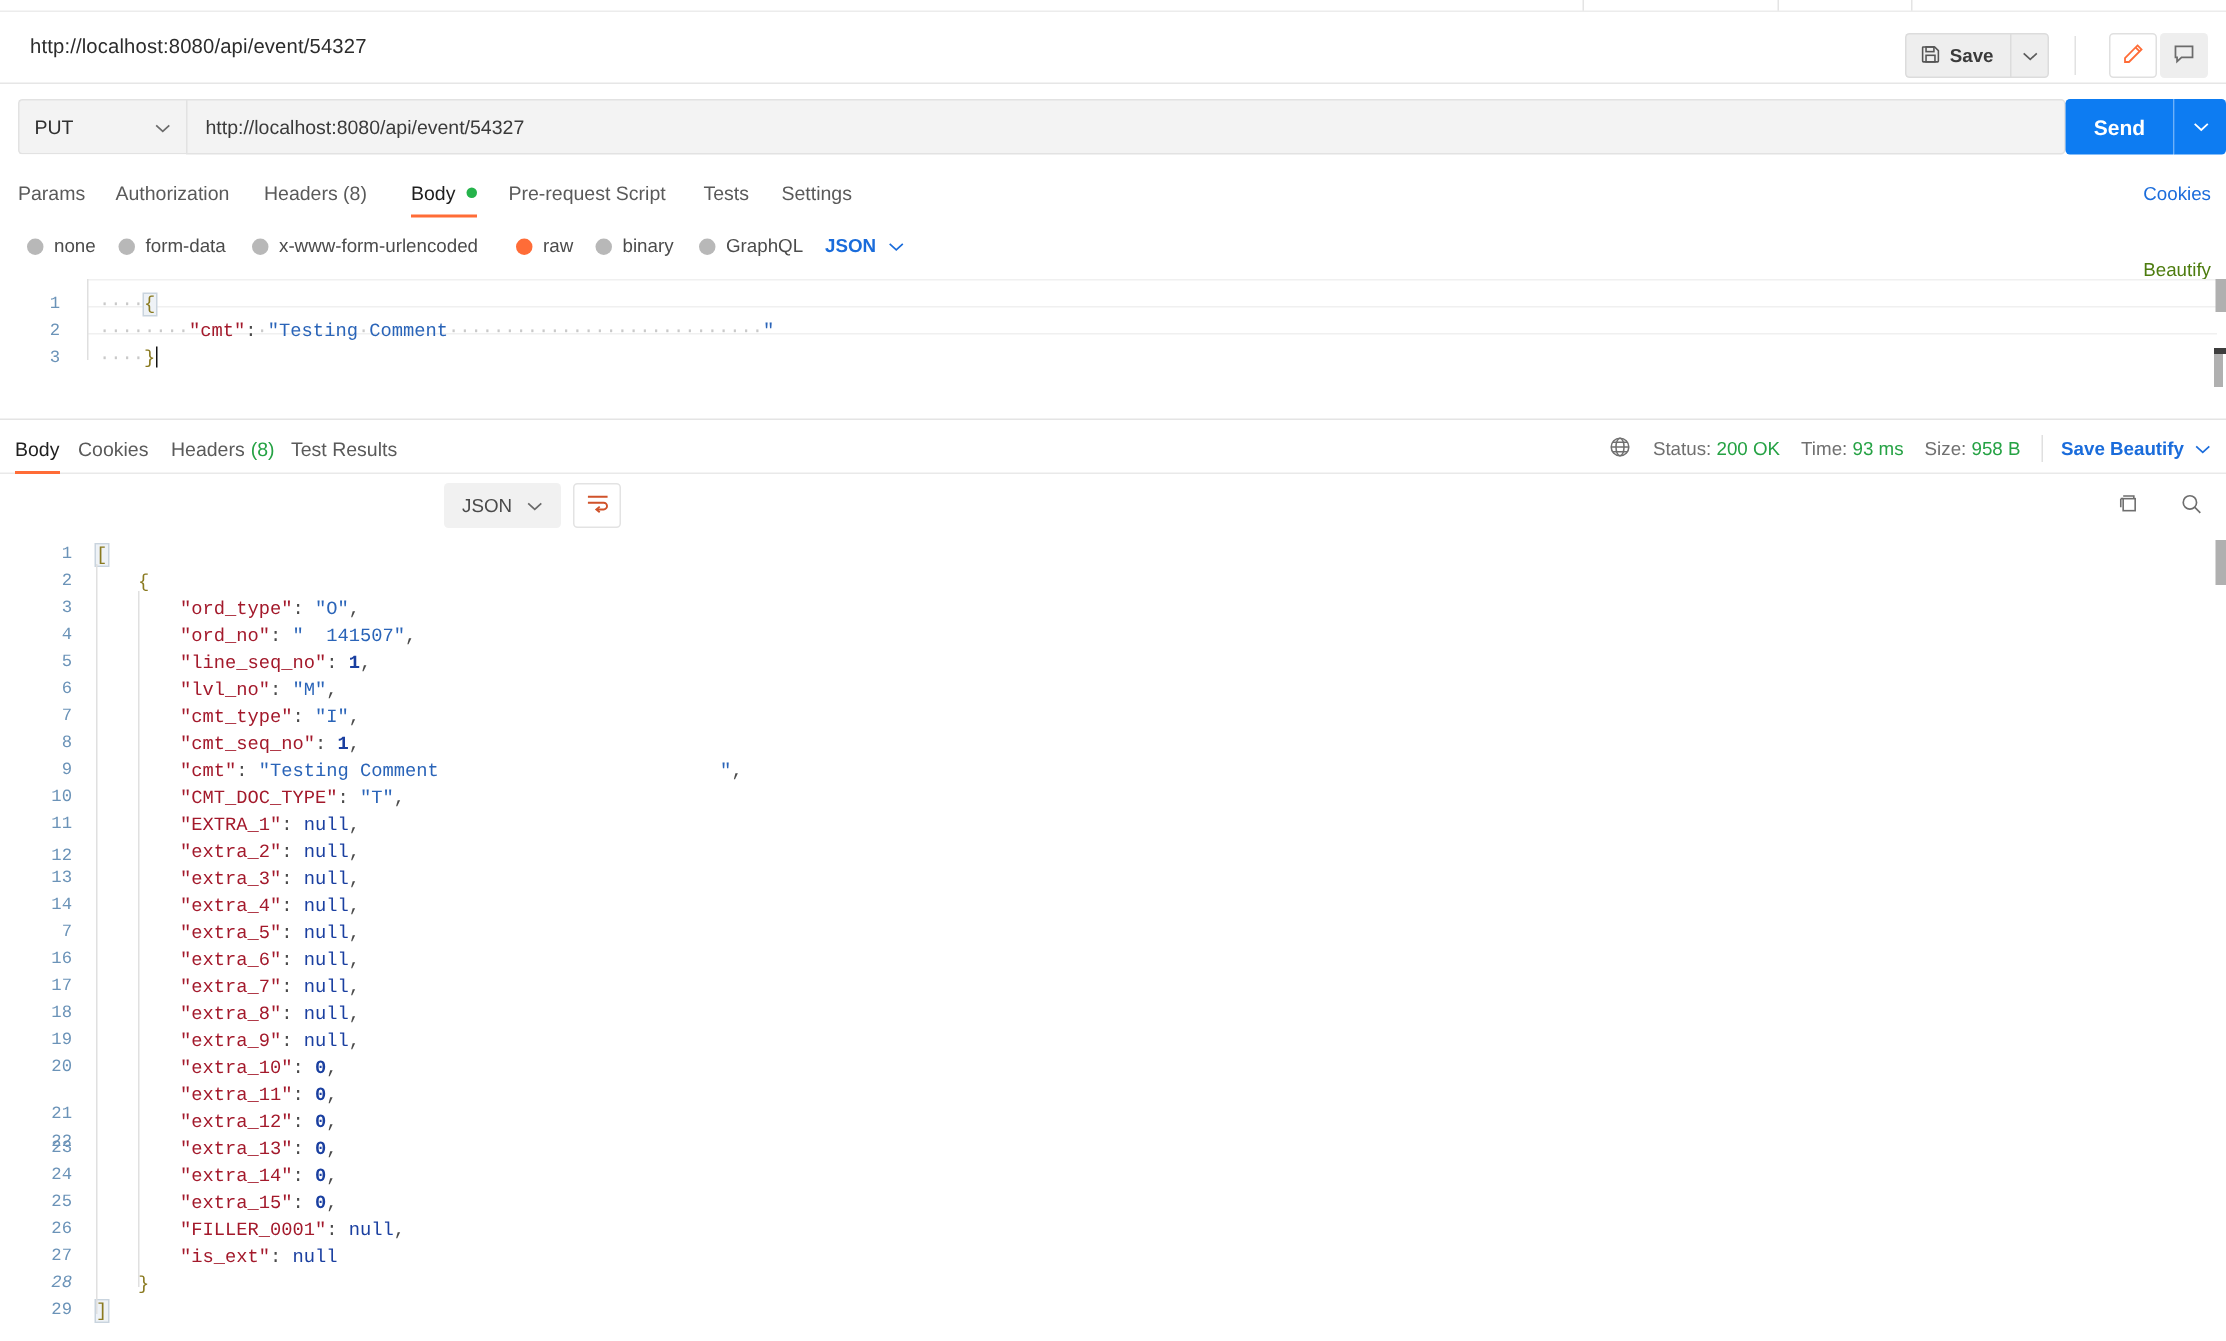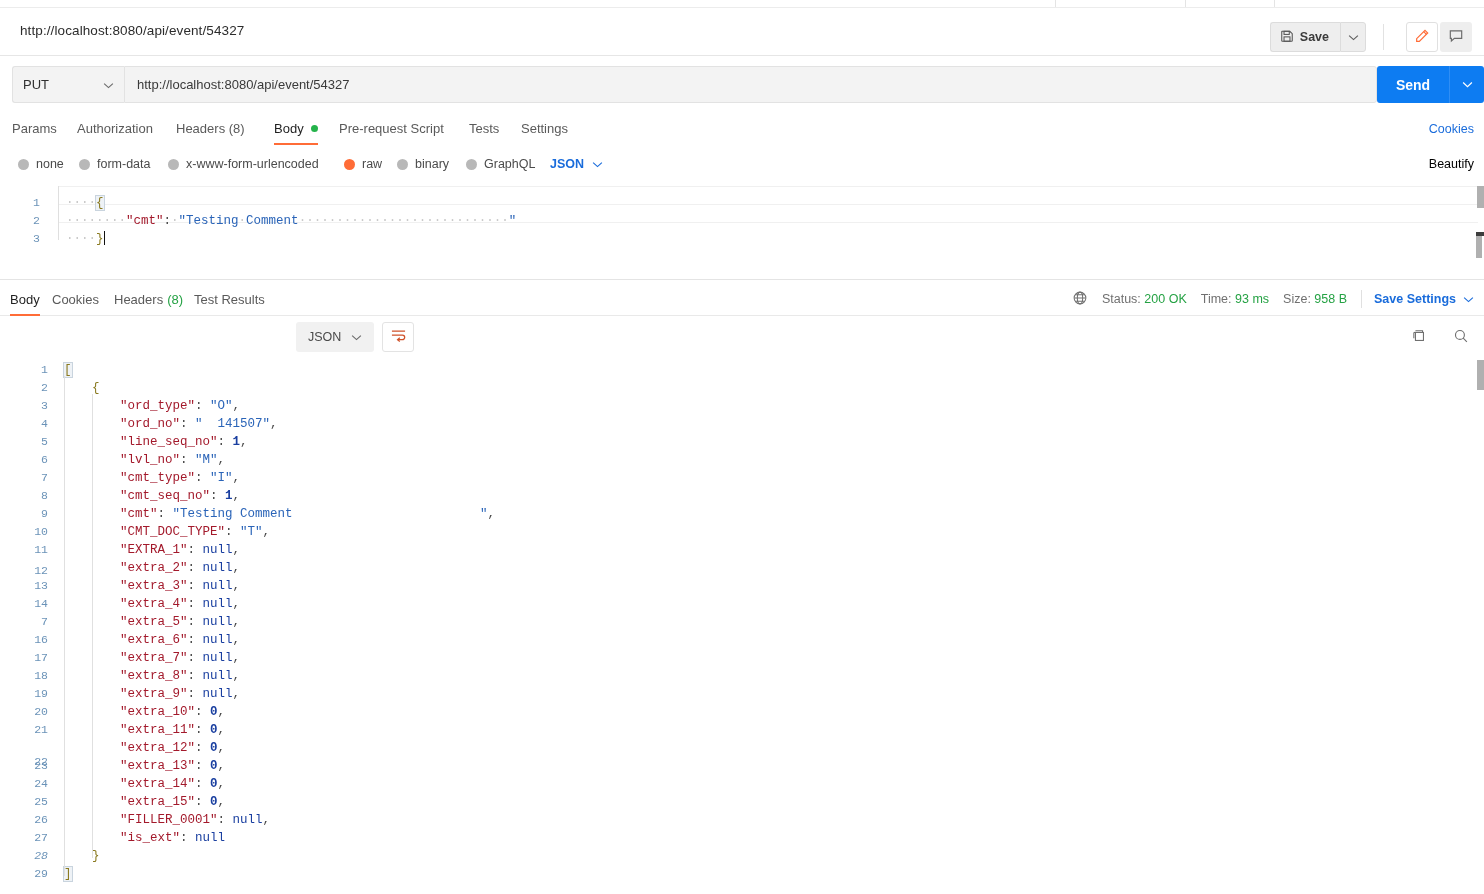--- a/index.html
+++ b/index.html
@@ -87,22 +87,22 @@
     font-size: 12.5px; color: #1a6cdb; cursor: pointer; }
 
   
   .bodytypes { position: absolute; top: 148px; left: 0; width: 1484px; height: 32px; }
   .bt { position: absolute; top: 0; height: 32px; display: flex; align-items: center; gap: 7px;
     font-size: 12.5px; color: #4b4b4b; cursor: pointer; white-space: nowrap; }
   .radio { width: 11px; height: 11px; border-radius: 50%; background: #b8b8b8; flex: none; }
   .radio.on { background: #ff6c37; }
   .json-sel { position: absolute; top: 0; height: 32px; display: flex; align-items: center; gap: 8px;
     font-size: 12.5px; color: #1a6cdb; font-weight: 600; cursor: pointer; }
-  .beautify { position: absolute; top: 148px; right: 10px; height: 32px; display: flex; align-items: center;
-    font-size: 12.5px; color: #000000; cursor: pointer; }
+  .beautify { position: absolute; top: 164px; right: 10px; height: 32px; display: flex; align-items: center;
+    font-size: 12.5px; color: #4d7c0f; cursor: pointer; }
 
   
   .reqeditor { position: absolute; top: 186px; left: 0; width: 1484px; height: 94px;
     background: #fff; border-bottom: 1px solid #e4e4e4; overflow: hidden; }
   .code {
     font-family: "Liberation Mono", "DejaVu Sans Mono", monospace;
     font-size: 12.5px; line-height: 18px; white-space: pre;
   }
   .gut-num { position: absolute; width: 40px; text-align: right; color: #6b93b8; font-size: 11.5px;
     font-family: "Liberation Mono", monospace; }
@@ -337,21 +337,21 @@
         <circle cx="9" cy="9" r="6.6"></circle>
         <ellipse cx="9" cy="9" rx="3" ry="6.6"></ellipse>
         <path d="M2.6 9h12.8M3.6 5.4h10.8M3.6 12.6h10.8"></path>
       </svg>
     </span>
     <span class="stat"><span>Status:</span> <b>200 OK</b></span>
     <span class="stat"><span>Time:</span> <b>93 ms</b></span>
     <span class="stat"><span>Size:</span> <b>958 B</b></span>
     <span class="sb-div"></span>
     <span class="saveresp">
-      <span>Save Settings</span>
+      <span>Save Beautify</span>
       <span>
         <svg width="11" height="7" viewBox="0 0 12 8" fill="none" stroke="#1a6cdb" stroke-width="1.3">
           <path d="M1 1.8 6 6.4 11 1.8"></path>
         </svg>
       </span>
     </span>
   </div>
 
   <div class="viewbar">
     <div class="fmt-sel">
@@ -427,21 +427,21 @@
         <div class="rl-num" style="top: 275px;">16</div>
         <div class="rl-txt" style="top: 275px; left: 120px;"><span class="k-key">"extra_6"</span><span class="k-punc">: </span><span class="k-null">null</span><span class="k-punc">,</span></div>
         <div class="rl-num" style="top: 293px;">17</div>
         <div class="rl-txt" style="top: 293px; left: 120px;"><span class="k-key">"extra_7"</span><span class="k-punc">: </span><span class="k-null">null</span><span class="k-punc">,</span></div>
         <div class="rl-num" style="top: 311px;">18</div>
         <div class="rl-txt" style="top: 311px; left: 120px;"><span class="k-key">"extra_8"</span><span class="k-punc">: </span><span class="k-null">null</span><span class="k-punc">,</span></div>
         <div class="rl-num" style="top: 329px;">19</div>
         <div class="rl-txt" style="top: 329px; left: 120px;"><span class="k-key">"extra_9"</span><span class="k-punc">: </span><span class="k-null">null</span><span class="k-punc">,</span></div>
         <div class="rl-num" style="top: 347px;">20</div>
         <div class="rl-txt" style="top: 347px; left: 120px;"><span class="k-key">"extra_10"</span><span class="k-punc">: </span><span class="k-num">0</span><span class="k-punc">,</span></div>
-        <div class="rl-num" style="top: 365px;">21</div>
+        <div class="rl-num" style="top: 378px;">21</div>
         <div class="rl-txt" style="top: 365px; left: 120px;"><span class="k-key">"extra_11"</span><span class="k-punc">: </span><span class="k-num">0</span><span class="k-punc">,</span></div>
         <div class="rl-num" style="top: 397px;">22</div>
         <div class="rl-txt" style="top: 383px; left: 120px;"><span class="k-key">"extra_12"</span><span class="k-punc">: </span><span class="k-num">0</span><span class="k-punc">,</span></div>
         <div class="rl-num" style="top: 401px;">23</div>
         <div class="rl-txt" style="top: 401px; left: 120px;"><span class="k-key">"extra_13"</span><span class="k-punc">: </span><span class="k-num">0</span><span class="k-punc">,</span></div>
         <div class="rl-num" style="top: 419px;">24</div>
         <div class="rl-txt" style="top: 419px; left: 120px;"><span class="k-key">"extra_14"</span><span class="k-punc">: </span><span class="k-num">0</span><span class="k-punc">,</span></div>
         <div class="rl-num" style="top: 437px;">25</div>
         <div class="rl-txt" style="top: 437px; left: 120px;"><span class="k-key">"extra_15"</span><span class="k-punc">: </span><span class="k-num">0</span><span class="k-punc">,</span></div>
         <div class="rl-num" style="top: 455px;">26</div>

